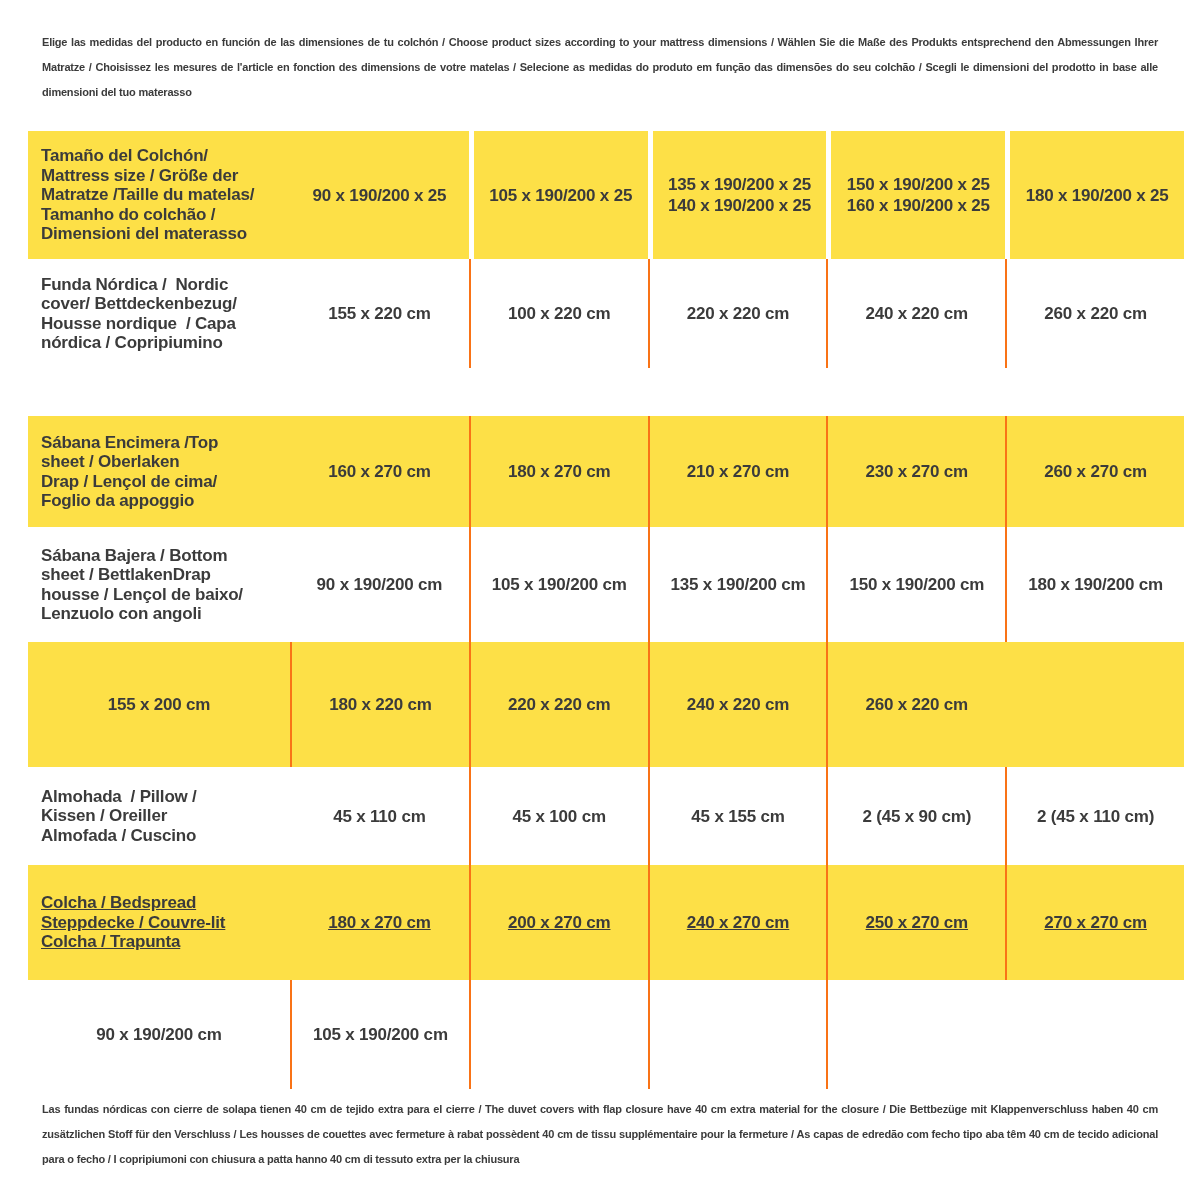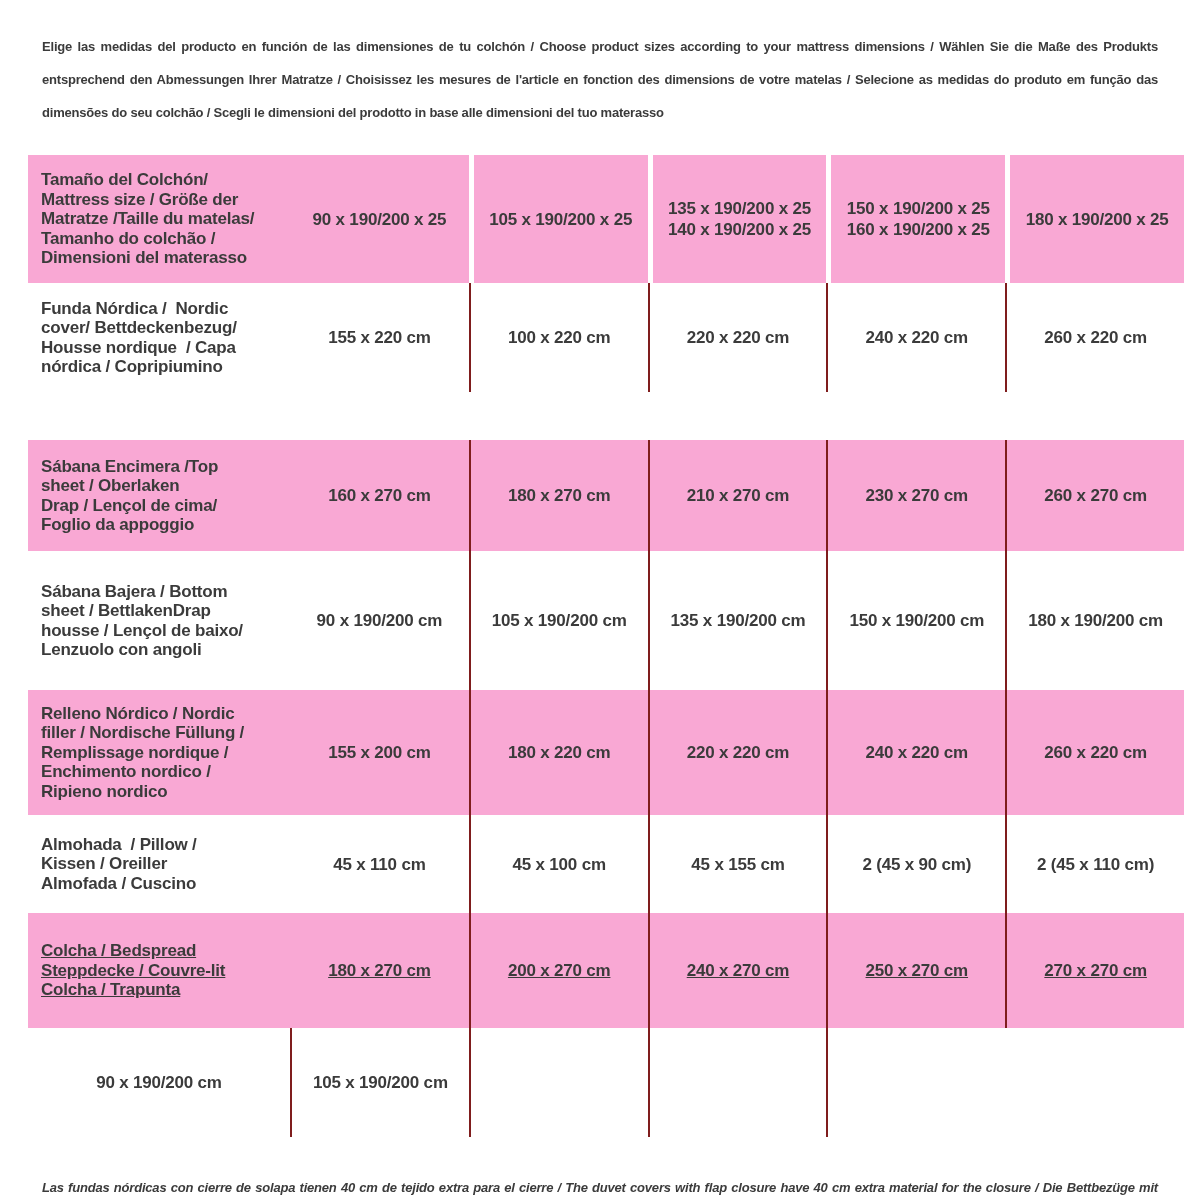--- a/index.html
+++ b/index.html
@@ -7,40 +7,40 @@
     width:1200px;height:1200px;
     background:#ffffff;
     font-family:"Liberation Sans", sans-serif;
     font-weight:700;
     color:#3b3b3b;
     letter-spacing:-0.2px;
     overflow:hidden;
   }
   .note{
     margin:30px 42px 0 42px;
-    font-size:13px;
-    line-height:33px;
+    font-size:11px;
+    line-height:25px;
     text-align:justify;
   }
   .note.top{margin-bottom:26px;}
-  .note.bottom{margin-top:34px;font-style:italic;}
+  .note.bottom{margin-top:8px;}
 
   .size-table{
     margin-left:28px;
     width:1156px;
   }
   .trow{
     display:grid;
     grid-template-columns:262px repeat(5, 1fr);
   }
-  .trow.gray{background:#f9a8d4;}
+  .trow.gray{background:#fde047;}
   .r0{height:128px;}
   .r1{height:109px;}
   .r2{height:111px;margin-top:48px;}
-  .r3{height:139px;}
+  .r3{height:115px;}
   .r4{height:125px;}
   .r5{height:98px;}
   .r6{height:115px;text-decoration:underline;}
   .r7{height:109px;}
 
   .cell{
     display:flex;
     align-items:center;
     justify-content:center;
     text-align:center;
@@ -49,21 +49,21 @@
     line-height:21px;
   }
   .cell.label{
     justify-content:flex-start;
     text-align:left;
     padding-left:13px;
     padding-right:6px;
     line-height:19.5px;
   }
   
-  .trow .val + .val{border-left:2px solid #7f1d1d;}
+  .trow .val + .val{border-left:2px solid #f97316;}
   .trow.head .val + .val{border-left:5px solid #ffffff;}
 </style>
 </head>
 <body>
 
 <div class="note top">Elige las medidas del producto en función de las dimensiones de tu colchón / Choose product sizes according to your mattress dimensions / Wählen Sie die Maße des Produkts entsprechend den Abmessungen Ihrer Matratze / Choisissez les mesures de l'article en fonction des dimensions de votre matelas / Selecione as medidas do produto em função das dimensões do seu colchão / Scegli le dimensioni del prodotto in base alle dimensioni del tuo materasso</div>
 
 <div class="size-table">
 
   <div class="trow gray head r0">
@@ -111,25 +111,20 @@
 housse / Lençol de baixo/
 Lenzuolo con angoli</div>
     <div class="cell val">90 x 190/200 cm</div>
     <div class="cell val">105 x 190/200 cm</div>
     <div class="cell val">135 x 190/200 cm</div>
     <div class="cell val">150 x 190/200 cm</div>
     <div class="cell val">180 x 190/200 cm</div>
   </div>
 
   <div class="trow gray r4">
-    <div class="cell label">Relleno Nórdico / Nordic
-filler / Nordische Füllung /
-Remplissage nordique /
-Enchimento nordico /
-Ripieno nordico</div>
     <div class="cell val">155 x 200 cm</div>
     <div class="cell val">180 x 220 cm</div>
     <div class="cell val">220 x 220 cm</div>
     <div class="cell val">240 x 220 cm</div>
     <div class="cell val">260 x 220 cm</div>
   </div>
 
   <div class="trow r5">
     <div class="cell label">Almohada  / Pillow /
 Kissen / Oreiller

